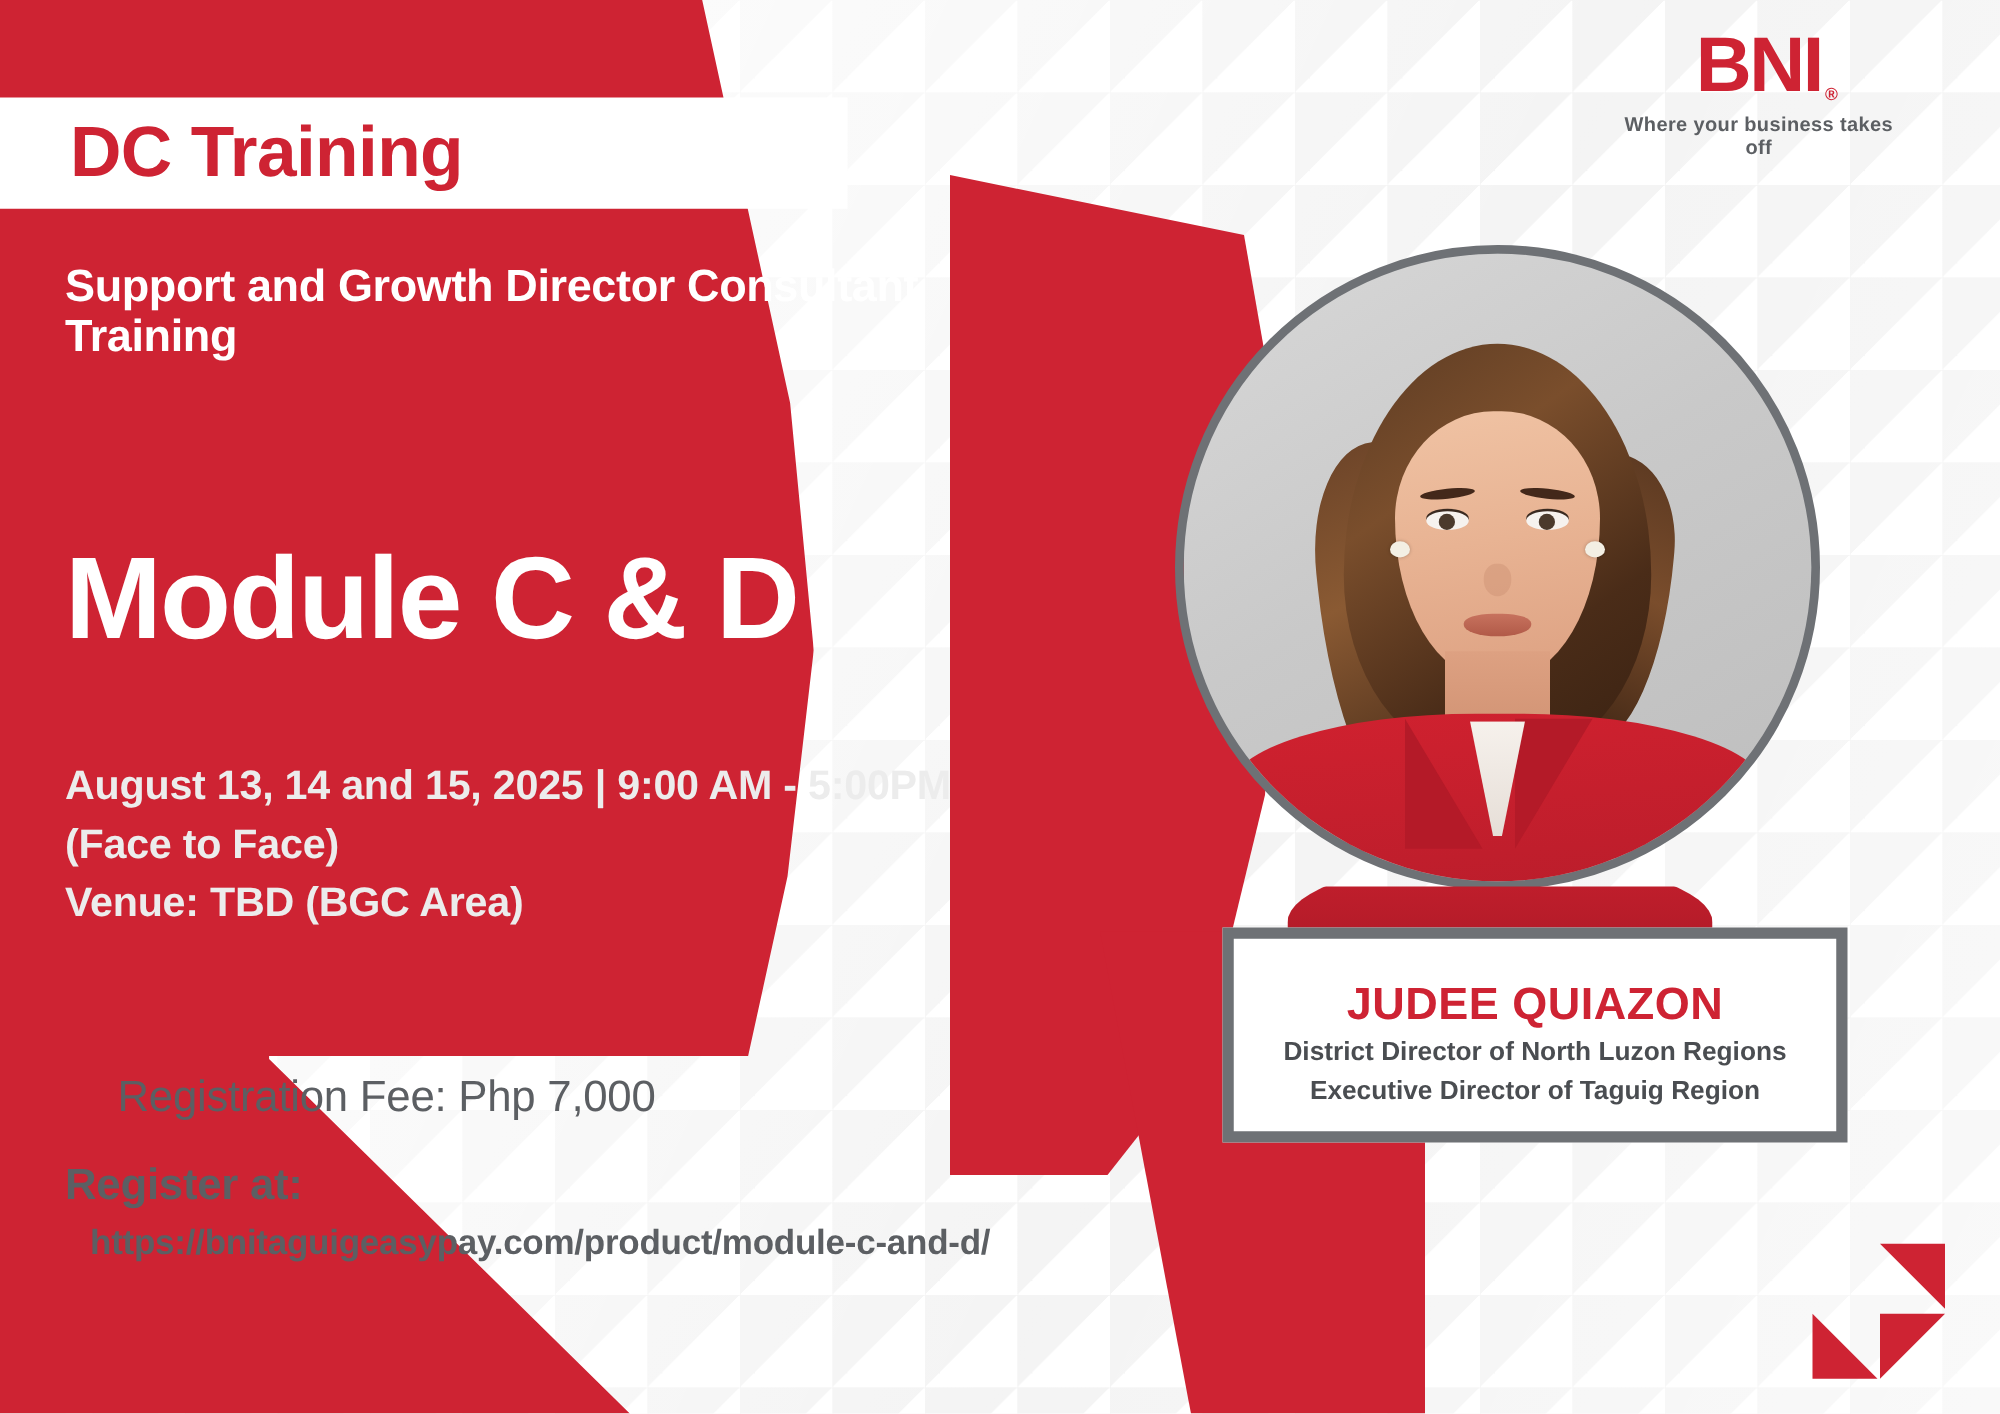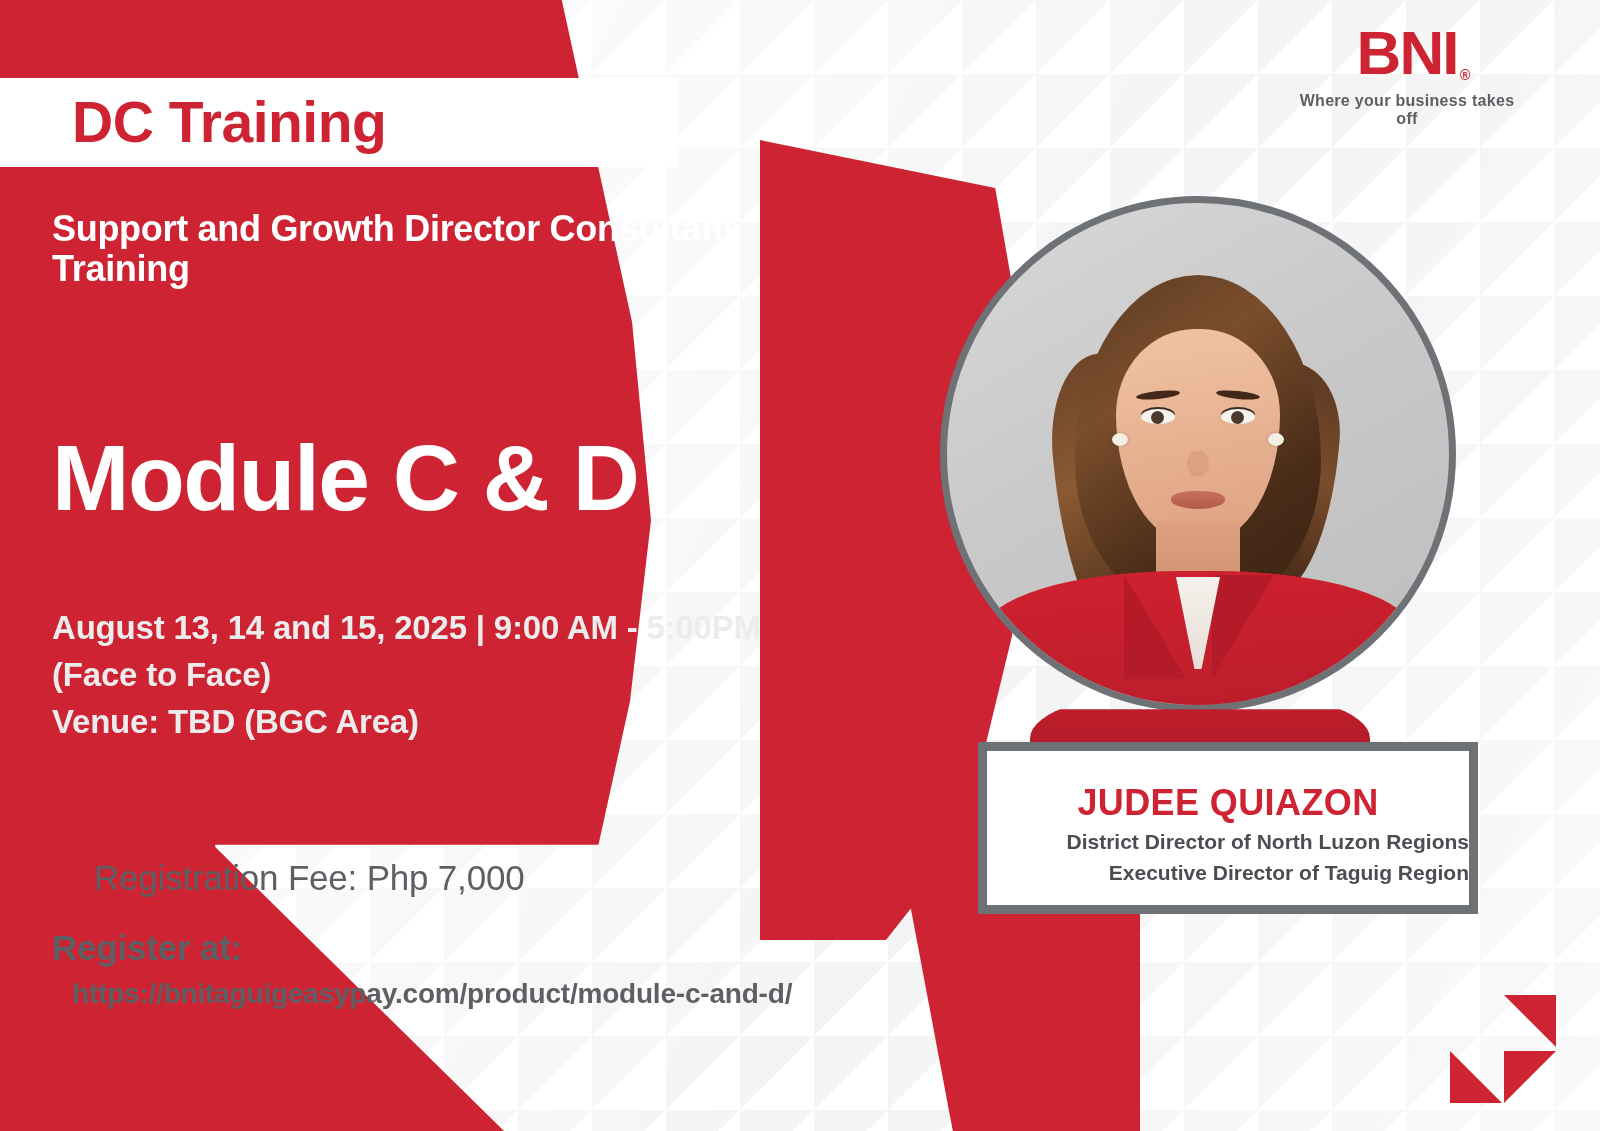--- a/index.html
+++ b/index.html
@@ -77,21 +77,21 @@
     position:absolute; left:0; top:78px;
     width:678px; height:89px;
     background:#ffffff;
     display:flex; align-items:center;
   }
   .dc-banner-text {
     color:#ce2333;
     font-size:57px;
     font-weight:bold;
     letter-spacing:-0.5px;
-    padding-left:72px;
+    padding-left:56px;
     line-height:1;
   }
 
   
   .subtitle {
     position:absolute; left:52px; top:209px;
     width:690px;
     color:#ffffff;
     font-size:36px;
     font-weight:bold;
@@ -343,21 +343,20 @@
     letter-spacing:0.4px;
     line-height:1.25;
     margin-top:18px;
   }
   .trainer-role {
     color:#4a4d51;
     font-size:21px;
     font-weight:bold;
     line-height:1.28;
     margin-top:4px;
-    text-align:right;
   }
 
   
   .pinwheel {
     position:absolute;
     right:44px; bottom:28px;
     width:106px; height:108px;
   }
   .pw-tri { position:absolute; width:0; height:0; border-style:solid; }
   .pw-top {

